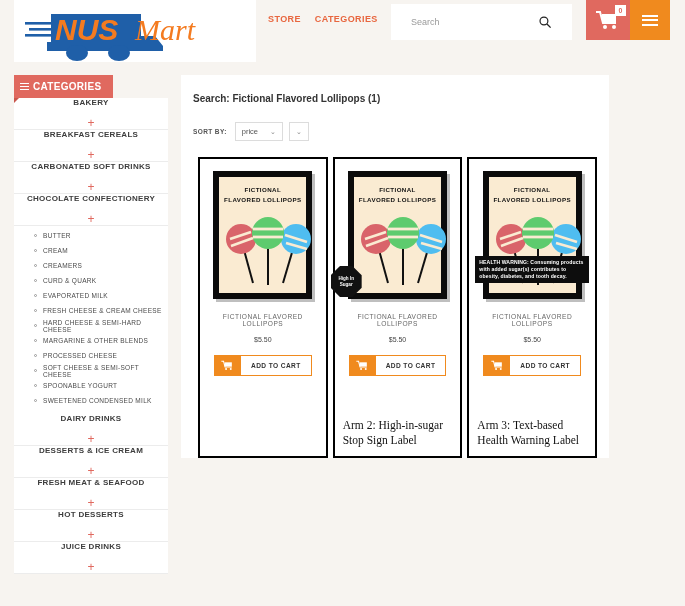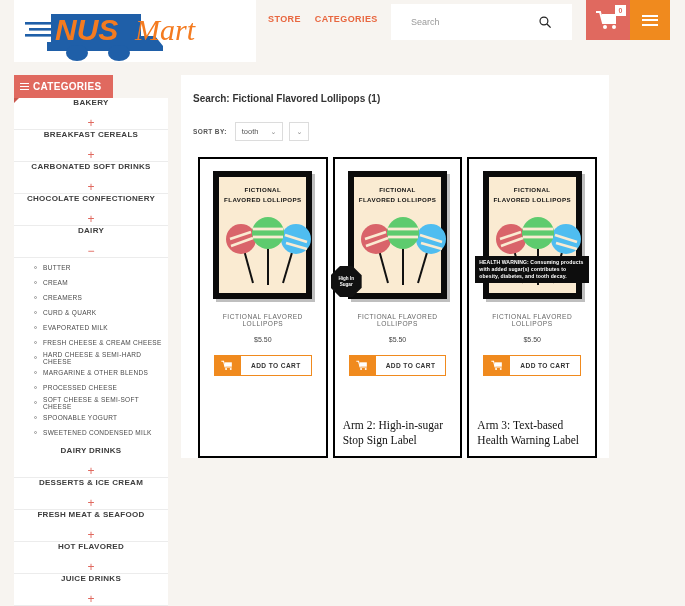--- a/index.html
+++ b/index.html
@@ -244,24 +244,20 @@
     <div class="cat-item">
       <span class="cat-item-label">CARBONATED SOFT DRINKS</span>
       <span class="cat-pm">+</span>
     </div>
 
     <div class="cat-item">
       <span class="cat-item-label">CHOCOLATE CONFECTIONERY</span>
       <span class="cat-pm">+</span>
     </div>
 
-    <div class="cat-item">
-      <span class="cat-item-label">DAIRY</span>
-      <span class="cat-pm">−</span>
-    </div>
 
     <div class="sub-list">
       <div class="sub-item">
           <span class="sub-dot"></span>
           <span class="sub-label">BUTTER</span>
         </div>
       <div class="sub-item">
           <span class="sub-dot"></span>
           <span class="sub-label">CREAM</span>
         </div>
@@ -313,39 +309,39 @@
     </div>
     <div class="cat-item">
       <span class="cat-item-label">DESSERTS &amp; ICE CREAM</span>
       <span class="cat-pm">+</span>
     </div>
     <div class="cat-item">
       <span class="cat-item-label">FRESH MEAT &amp; SEAFOOD</span>
       <span class="cat-pm">+</span>
     </div>
     <div class="cat-item">
-      <span class="cat-item-label">HOT FLAVORED</span>
+      <span class="cat-item-label">HOT DESSERTS</span>
       <span class="cat-pm">+</span>
     </div>
     <div class="cat-item">
       <span class="cat-item-label">JUICE DRINKS</span>
       <span class="cat-pm">+</span>
     </div>
 
   </div>
 </aside>
 
 <main class="main">
   <div class="main-panel">
     <div class="result-title">Search: Fictional Flavored Lollipops (1)</div>
 
     <div class="sortrow">
       <span class="sort-label">SORT BY:</span>
       <div class="sel">
-        <span>tooth</span>
+        <span>price</span>
         <span class="chev">⌄</span>
       </div>
       <div class="sel small" style="margin-left:6px;">
         <span class="chev">⌄</span>
       </div>
     </div>
 
     <div class="grid">
 
       <div class="card">

